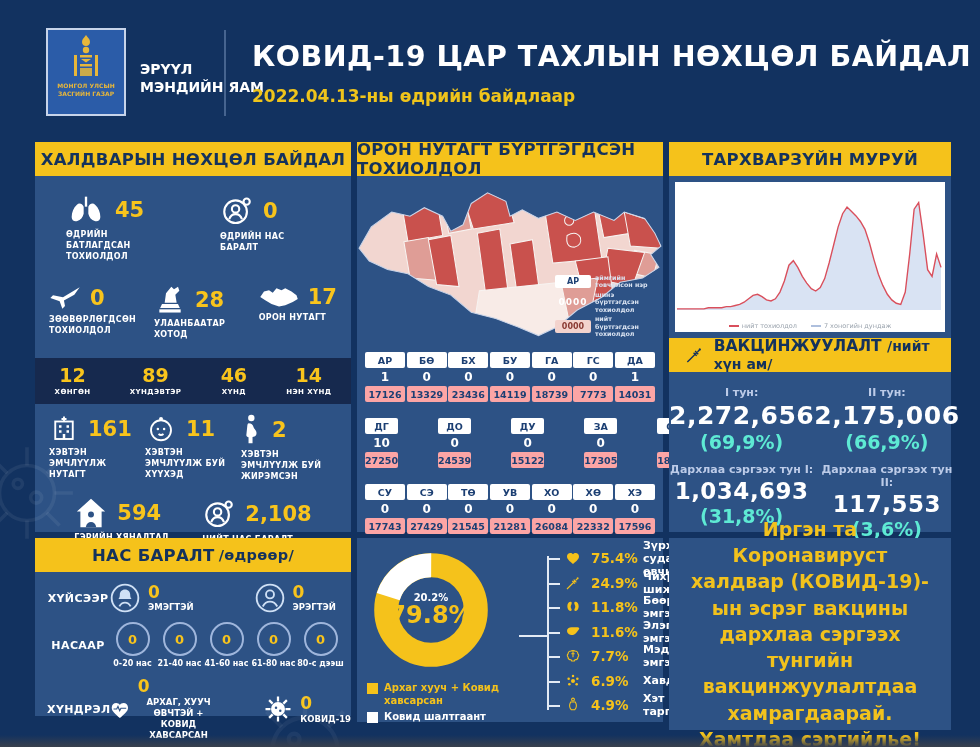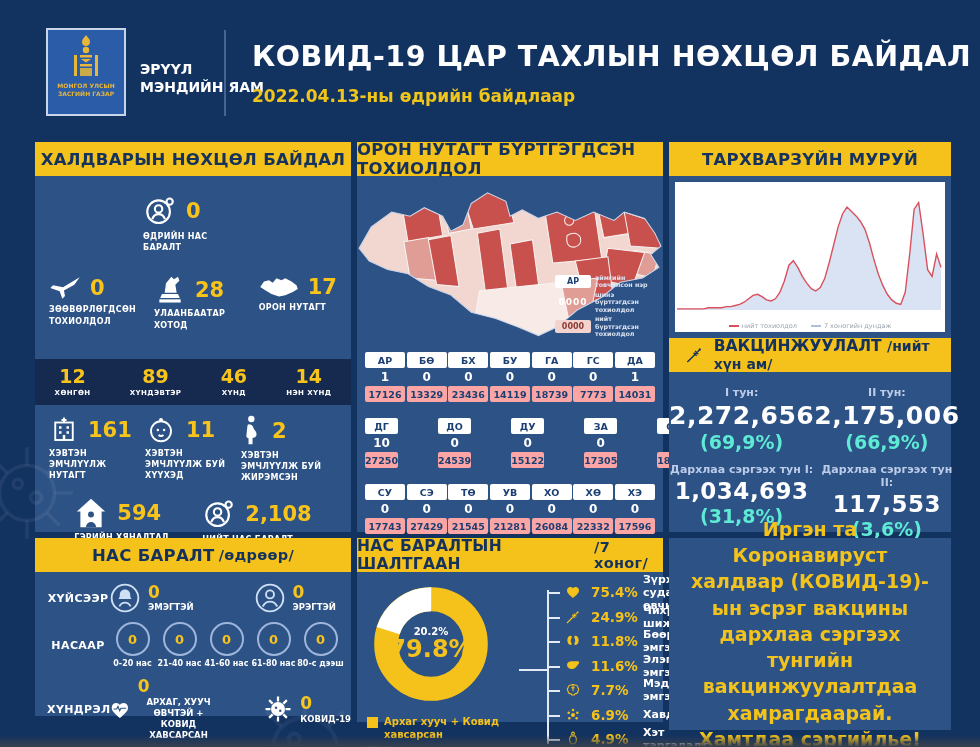--- a/index.html
+++ b/index.html
@@ -124,20 +124,31 @@
 <div class="abs hdr-divider"></div>
 <div class="abs main-title">КОВИД-19 ЦАР ТАХЛЫН НӨХЦӨЛ БАЙДАЛ</div>
 <div class="abs subtitle">2022.04.13-ны өдрийн байдлаар</div>
 
 <div class="panel" style="left:35px;top:142px;width:316px;height:390px;">
   <div class="panel-hd">ХАЛДВАРЫН НӨХЦӨЛ БАЙДАЛ</div>
 
   <div class="srow" style="justify-content:center;gap:54px;margin-top:18px;">
     <div class="stat">
       <div class="stat-top">
+        <svg width="40" height="32" viewBox="0 0 24 18">
+          <path d="M12 1v6" stroke="#fff" stroke-width="1.4" fill="none"></path>
+          <path d="M10.6 7C9.6 5 7.8 4.6 6.4 6 4.6 7.6 3.4 10.4 3.4 13.2c0 2 1.5 2.9 3.4 2.4 1.9-.5 3.3-2.3 3.8-4.4z" fill="#fff"></path>
+          <path d="M13.4 7c1-2 2.8-2.4 4.2-1 1.8 1.6 3 4.4 3 7.2 0 2-1.5 2.9-3.4 2.4-1.9-.5-3.3-2.3-3.8-4.4z" fill="#fff"></path>
+        </svg>
+        <span class="stat-num">45</span>
+      </div>
+      <div class="stat-label">ӨДРИЙН БАТЛАГДСАН ТОХИОЛДОЛ</div>
+    </div>
+    <div class="stat">
+      <div class="stat-top">
         <svg width="34" height="34" viewBox="0 0 24 24" fill="none" stroke="#fff" stroke-width="1.5">
           <circle cx="11" cy="12.5" r="8"></circle>
             <circle cx="11" cy="10.5" r="2.6"></circle>
           <path d="M6.5 17.8c.8-2.4 2.5-3.6 4.5-3.6s3.7 1.2 4.5 3.6"></path>
           <circle cx="18.8" cy="5.4" r="2.2"></circle>
         </svg>
         <span class="stat-num">0</span>
       </div>
       <div class="stat-label">ӨДРИЙН НАС БАРАЛТ</div>
     </div>
@@ -168,21 +179,21 @@
       <div class="stat-top">
         <svg width="40" height="22" viewBox="0 0 32 16" fill="#fff">
           <path d="M1 8l3-4.5L8 2.5l3 2 3-3.5 4 1.5 3-1.5 5 2.5 4 3 1 3-4 2.5-6 2.5-5 1-6-2-5-3z"></path>
         </svg>
         <span class="stat-num">17</span>
       </div>
       <div class="stat-label">ОРОН НУТАГТ</div>
     </div>
   </div>
 
-  <div class="severity" style="margin-top:28px;">
+  <div class="severity" style="margin-top:18px;">
     <div class="sev-item">
       <div class="sev-num">12</div>
       <div class="sev-label">ХӨНГӨН</div>
     </div>
     <div class="sev-item">
       <div class="sev-num">89</div>
       <div class="sev-label">ХҮНДЭВТЭР</div>
     </div>
     <div class="sev-item">
       <div class="sev-num">46</div>
@@ -541,24 +552,20 @@
         <div class="gcol">
           <span class="gnum">0</span>
           <span class="gname">КОВИД-19</span>
         </div>
       </div>
     </div>
   </div>
 </div>
 
 <div class="panel" style="left:357px;top:538px;width:306px;height:184px;">
-  <div class="panel-hd" style="font-size:15.5px;">
-    <span>НАС БАРАЛТЫН ШАЛТГААН</span>
-      <span class="suffix">/7 хоног/</span>
-  </div>
   <div class="causes-body">
     <div class="donut-col">
       <svg width="128" height="128" viewBox="0 0 160 160">
         <circle cx="80" cy="80" r="56" fill="none" stroke="#f5c21b" stroke-width="30"></circle>
         <circle cx="80" cy="80" r="56" fill="none" stroke="#ffffff" stroke-width="30" stroke-dasharray="71.1 351.9" transform="rotate(-162.7 80 80)"></circle>
       </svg>
       <div class="donut-center">
         <div class="donut-small">20.2%</div>
         <div class="donut-big">79.8%</div>
       </div>

